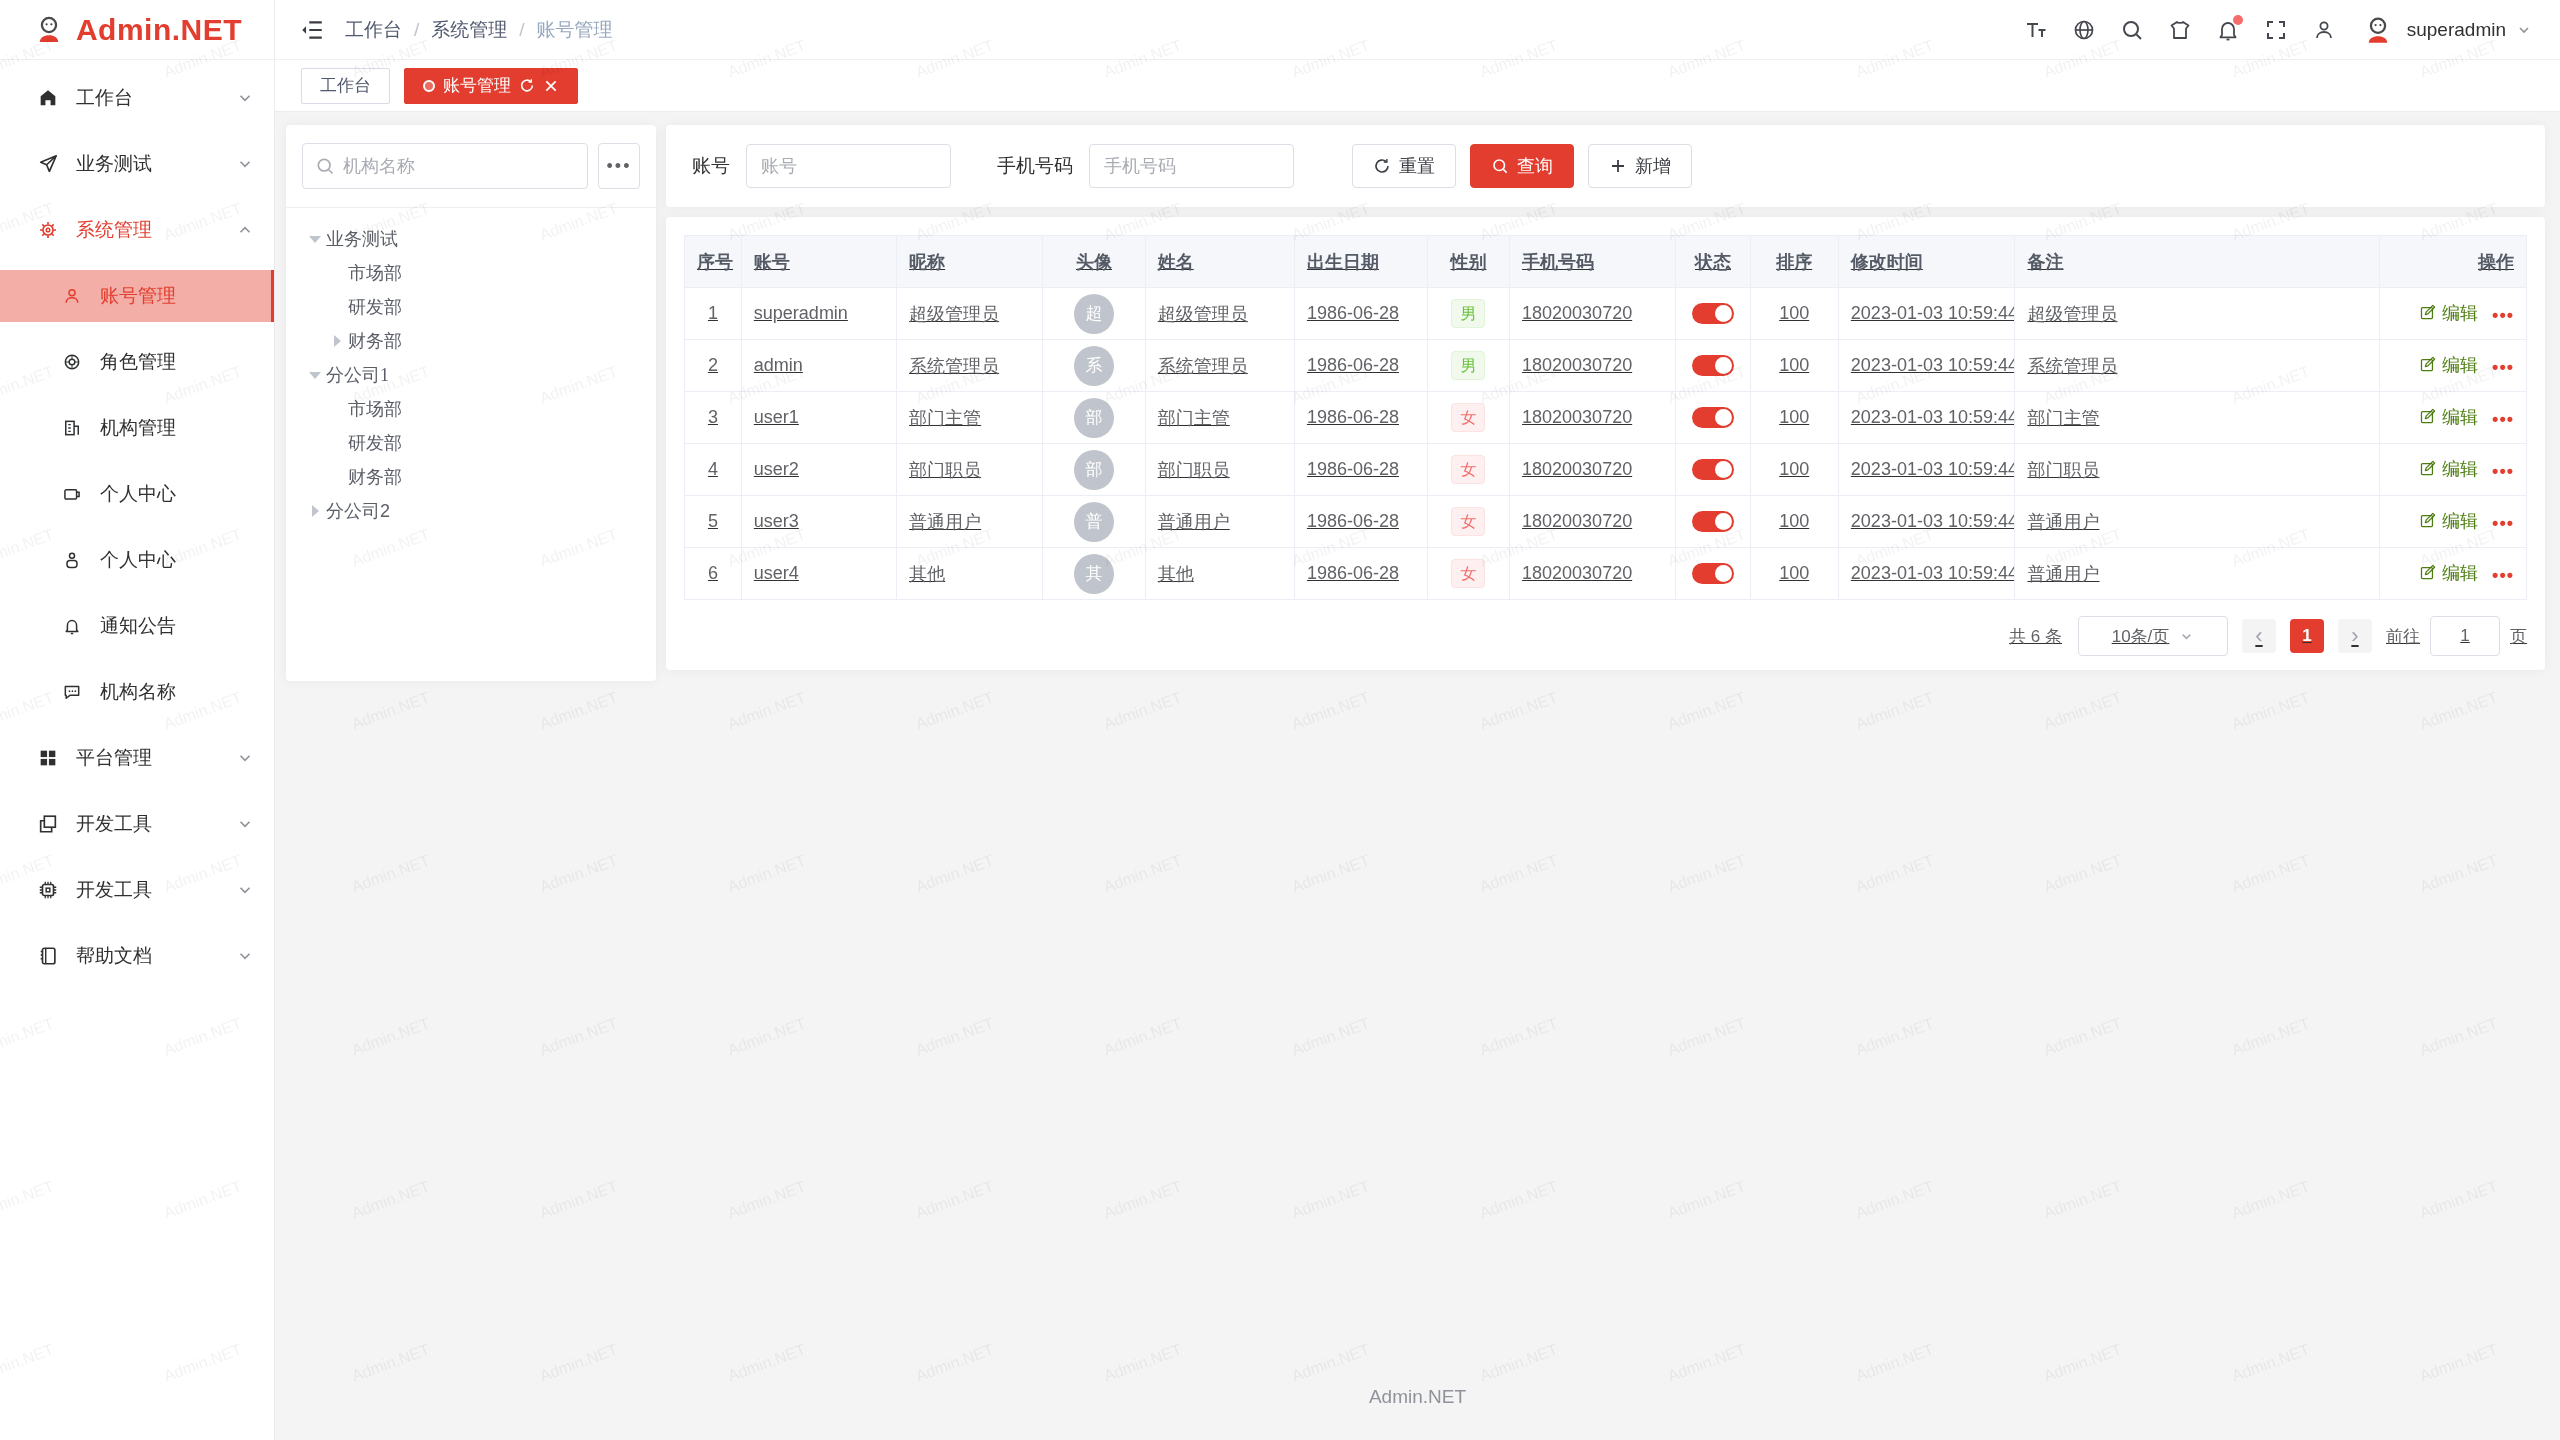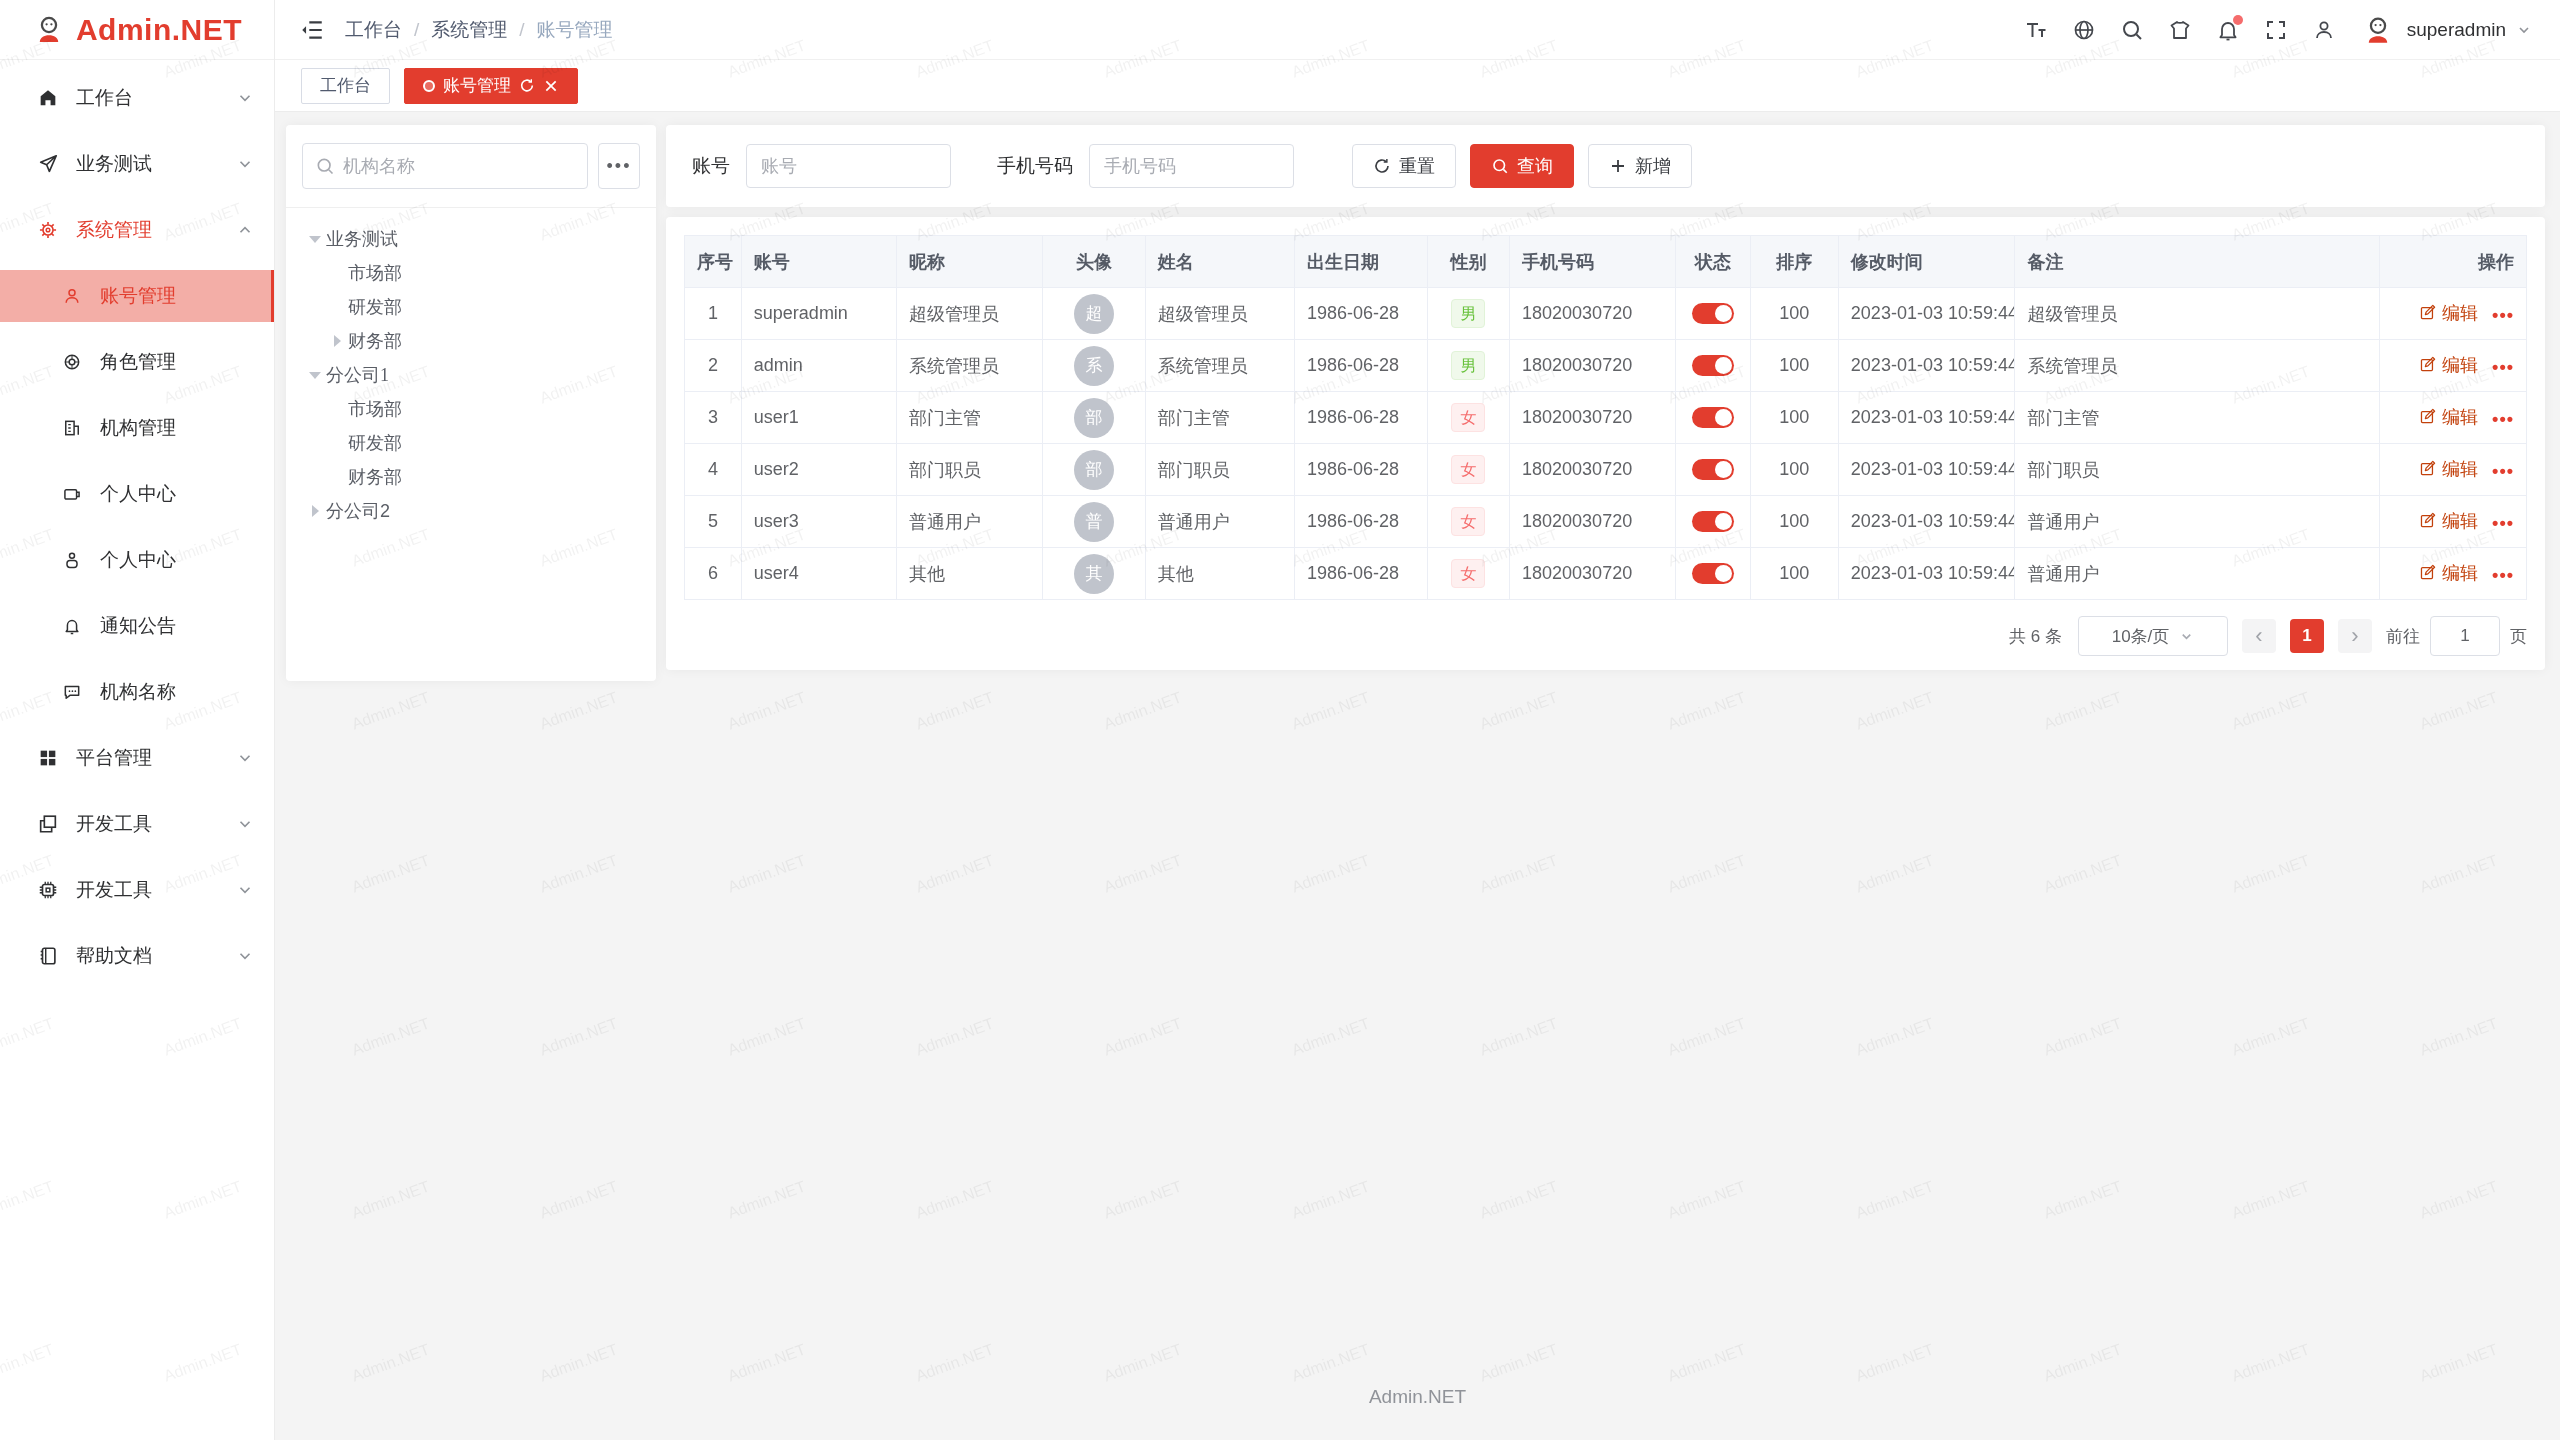--- a/index.html
+++ b/index.html
@@ -69,35 +69,35 @@
   .filter-card { height:82px; display:flex; align-items:center; padding:0 26px; gap:14px; }
   .filter-label { font-size:19px; color:#2f3032; margin-right:2px; }
   .filter-input { width:205px; height:44px; border:1px solid #dcdfe6; border-radius:4px; padding:0 14px; font-size:18px; font-family:inherit; color:#606266; outline:none; }
   .filter-input::placeholder { color:#a8abb2; }
   .gap30 { width:18px; }
   .btn { height:44px; display:inline-flex; align-items:center; gap:8px; padding:0 20px; border-radius:4px; border:1px solid #dcdfe6; background:#fff; color:#3a3d42; font-size:18px; cursor:pointer; font-family:inherit; }
   .btn .b-ico { width:18px; height:18px; display:flex; align-items:center; justify-content:center; }
   .btn.primary { background:#e23d2e; border-color:#e23d2e; color:#fff; }
 
   
-  .table-card { padding:18px 18px 14px 18px; }
+  .table-card { padding:18px 18px 14px 18px;text-decoration:underline; }
   table.grid { width:100%; border-collapse:collapse; table-layout:fixed; }
   table.grid th, table.grid td { border:1px solid #ebeef5; font-size:18px; padding:0 12px; height:52px; color:#606266; overflow:hidden; white-space:nowrap; }
   table.grid th { background:#f5f7fa; color:#555b66; font-weight:bold; text-align:left; }
   table.grid th.c, table.grid td.c { text-align:center; }
   table.grid th.r, table.grid td.r { text-align:right; }
   td.acc { color:#3c3f44; }
   .avatar-circle { width:40px; height:40px; border-radius:50%; background:#c0c4cc; color:#fff; font-size:17px; display:inline-flex; align-items:center; justify-content:center; }
   .tag { display:inline-block; min-width:32px; text-align:center; padding:4px 8px; border-radius:4px; font-size:16px; line-height:1.2; }
   .tag.green { color:#67c23a; background:#f0f9eb; border:1px solid #e1f3d8; }
   .tag.red { color:#f56c6c; background:#fef0f0; border:1px solid #fde2e2; }
   .toggle { width:42px; height:21px; border-radius:11px; background:#e23d2e; position:relative; display:inline-block; cursor:pointer; vertical-align:middle; }
   .toggle .knob { position:absolute; top:2px; right:2px; width:17px; height:17px; border-radius:50%; background:#fff; }
   .op-cell { color:#e23d2e; }
-  .op-edit { display:inline-flex; align-items:center; gap:6px; cursor:pointer; color:#c2410c; }
+  .op-edit { display:inline-flex; align-items:center; gap:6px; cursor:pointer; color:#4d7c0f; }
   .op-more { display:inline-block; margin-left:14px; cursor:pointer; color:#e23d2e; font-weight:bold; letter-spacing:1px; }
 
   .pagination { display:flex; align-items:center; justify-content:flex-end; gap:14px; margin-top:16px; font-size:17px; color:#606266; }
   .pg-total { margin-right:2px; }
   .pg-size { width:150px; height:40px; border:1px solid #dcdfe6; border-radius:4px; display:flex; align-items:center; justify-content:center; gap:10px; cursor:pointer; color:#606266; }
   .pg-btn { width:34px; height:34px; border-radius:4px; background:#f4f4f5; color:#a0a3a9; display:flex; align-items:center; justify-content:center; font-size:22px; cursor:pointer; }
   .pg-num { width:34px; height:34px; border-radius:4px; background:#e23d2e; color:#fff; display:flex; align-items:center; justify-content:center; font-weight:bold; cursor:pointer; }
   .pg-goto { display:flex; align-items:center; gap:10px; }
   .pg-input { width:70px; height:40px; border:1px solid #dcdfe6; border-radius:4px; text-align:center; font-size:17px; font-family:inherit; color:#606266; outline:none; }
 

